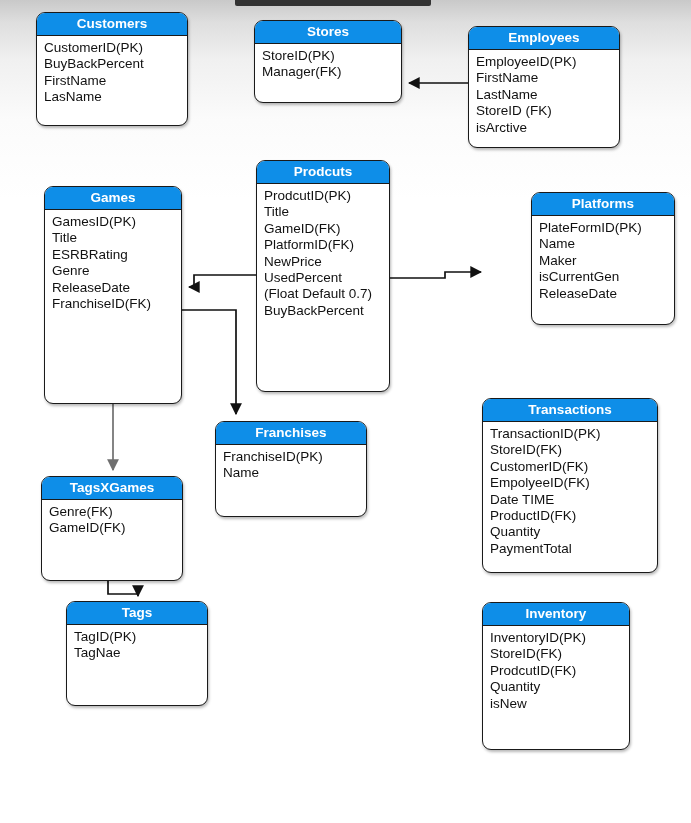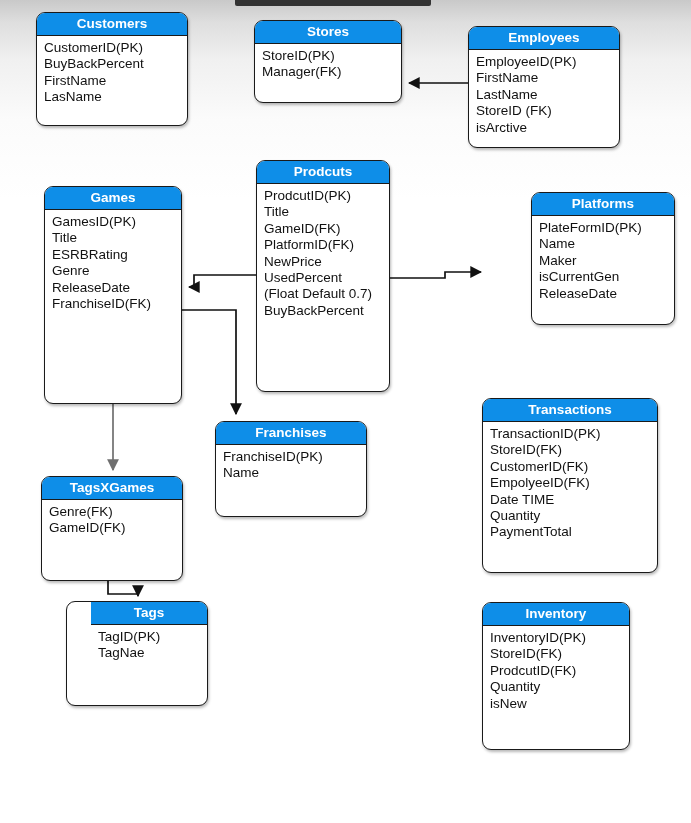--- a/index.html
+++ b/index.html
@@ -181,20 +181,21 @@
         </div>
       </div>
       <div class="entity" style="left: 482px; top: 398px; width: 176px; height: 175px;">
         <div class="entity-header">Transactions</div>
         <div class="entity-body">
           <div class="field">TransactionID(PK)</div>
           <div class="field">StoreID(FK)</div>
           <div class="field">CustomerID(FK)</div>
           <div class="field">EmpolyeeID(FK)</div>
           <div class="field">Date TIME</div>
+          <div class="field">ProductID(FK)</div>
           <div class="field">Quantity</div>
           <div class="field">PaymentTotal</div>
         </div>
       </div>
       <div class="entity" style="left: 41px; top: 476px; width: 142px; height: 105px;">
         <div class="entity-header">TagsXGames</div>
         <div class="entity-body">
           <div class="field">Genre(FK)</div>
           <div class="field">GameID(FK)</div>
         </div>
@@ -202,21 +203,21 @@
       <div class="entity" style="left: 482px; top: 602px; width: 148px; height: 148px;">
         <div class="entity-header">Inventory</div>
         <div class="entity-body">
           <div class="field">InventoryID(PK)</div>
           <div class="field">StoreID(FK)</div>
           <div class="field">ProdcutID(FK)</div>
           <div class="field">Quantity</div>
           <div class="field">isNew</div>
         </div>
       </div>
-      <div class="entity" style="left: 66px; top: 601px; width: 142px; height: 105px; padding-left: 24px;">
+      <div class="entity" style="left: 66px; top: 601px; width: 142px; height: 105px;">
         <div class="entity-header">Tags</div>
         <div class="entity-body">
           <div class="field">TagID(PK)</div>
           <div class="field">TagNae</div>
         </div>
       </div>
     </div>
 
 </div>
 

